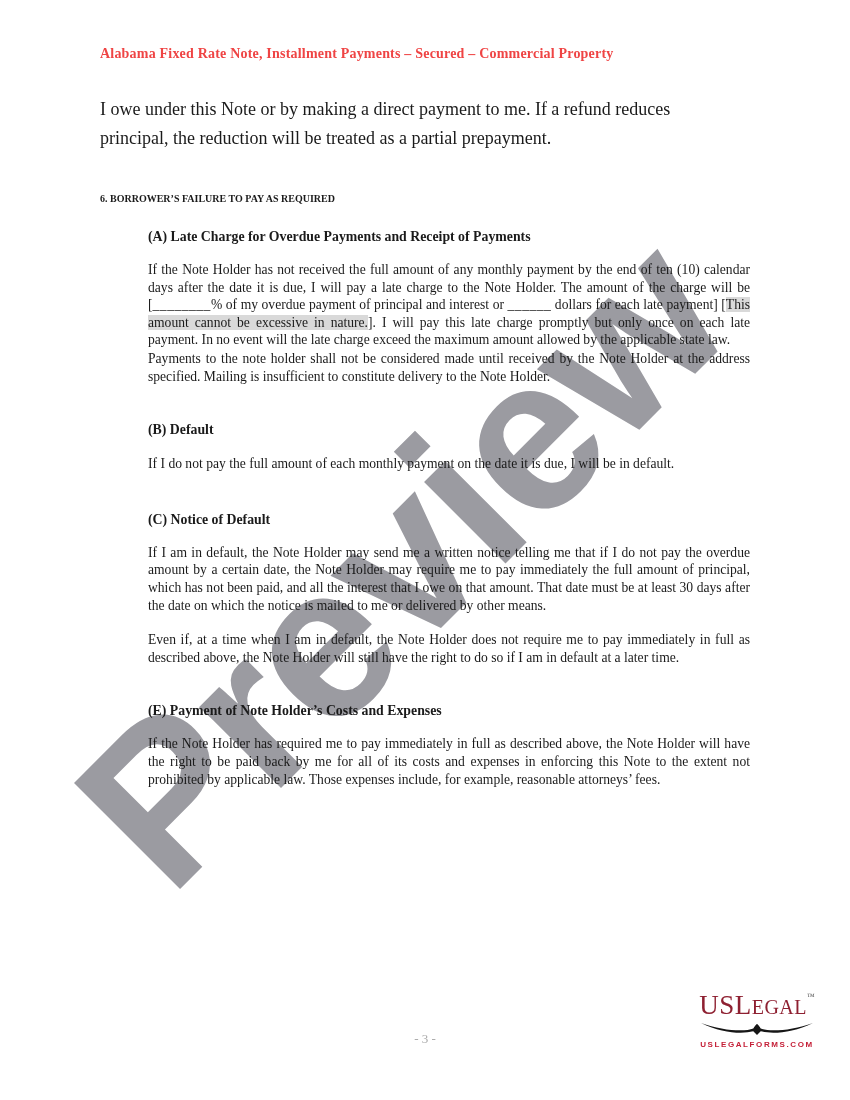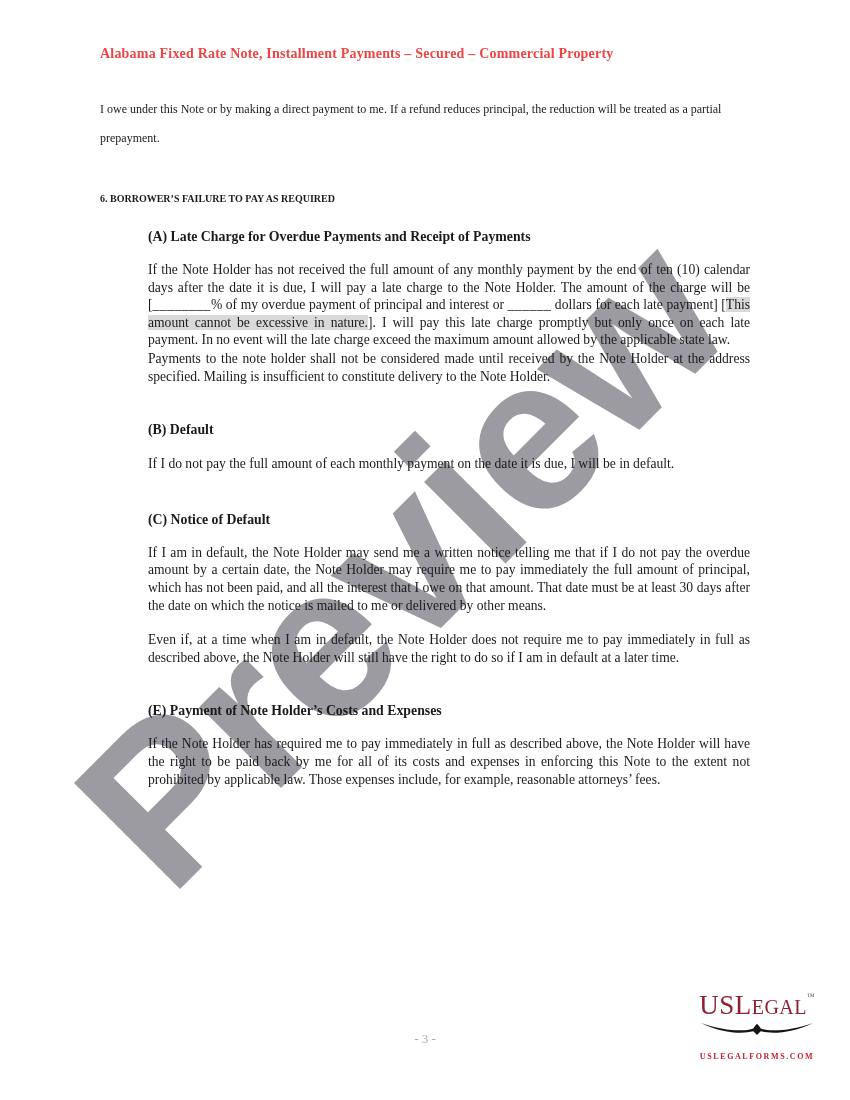--- a/index.html
+++ b/index.html
@@ -35,21 +35,21 @@
   }
   .doc-header {
     font-size: 14px;
     font-weight: bold;
     color: #ef4444;
     letter-spacing: 0.2px;
     line-height: 18px;
   }
   .intro {
     margin: 32px 0 0 0;
-    font-size: 12px;
+    font-size: 18px;
     line-height: 28.5px;
     width: 640px;
   }
   .sec-heading {
     margin: 38px 0 0 0;
     font-size: 10px;
     font-weight: bold;
     line-height: 18px;
   }
   .sub-heading {
@@ -98,22 +98,22 @@
   .logo-big { font-size: 27px; letter-spacing: 0.5px; }
   .logo-small { font-size: 20px; letter-spacing: 0.5px; }
   .logo-tm {
     font-size: 8px;
     color: #555;
     vertical-align: top;
     line-height: 10px;
   }
   .logo-eagle { margin-top: -1px; height: 15px; }
   .logo-tagline {
-    margin-top: 16px;
-    font-family: Liberation Serif, serif;
+    margin-top: 4px;
+    font-family: Liberation Sans, sans-serif;
     font-size: 8px;
     font-weight: bold;
     letter-spacing: 1.6px;
     color: #c41e36;
     white-space: nowrap;
   }
 </style>
 </head>
 <body>
 

